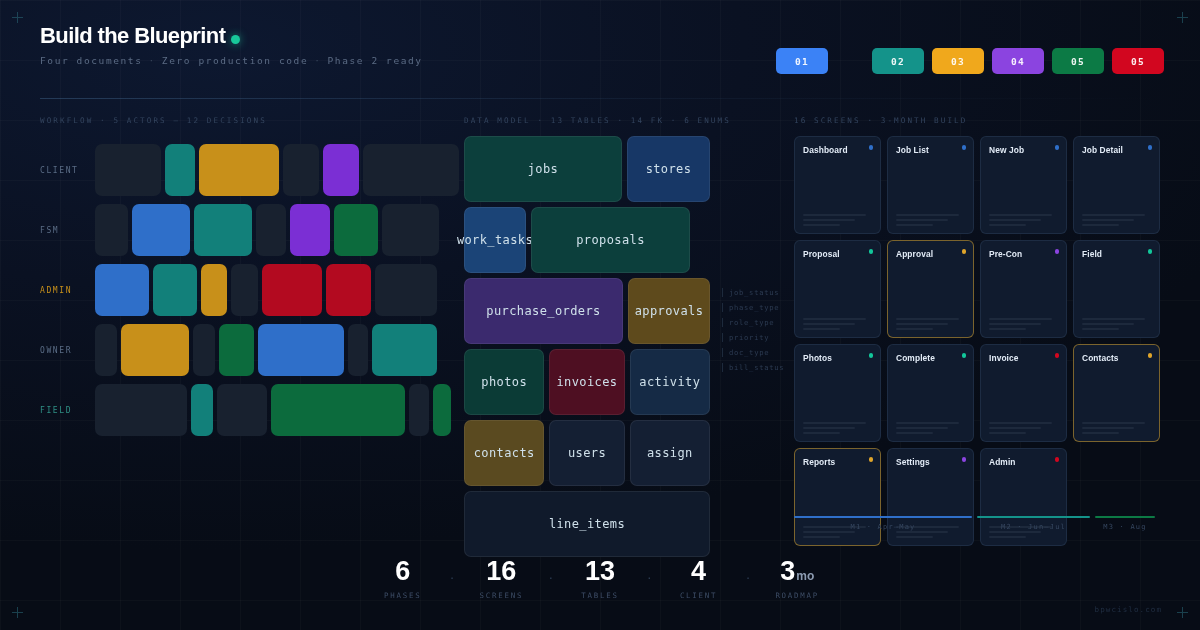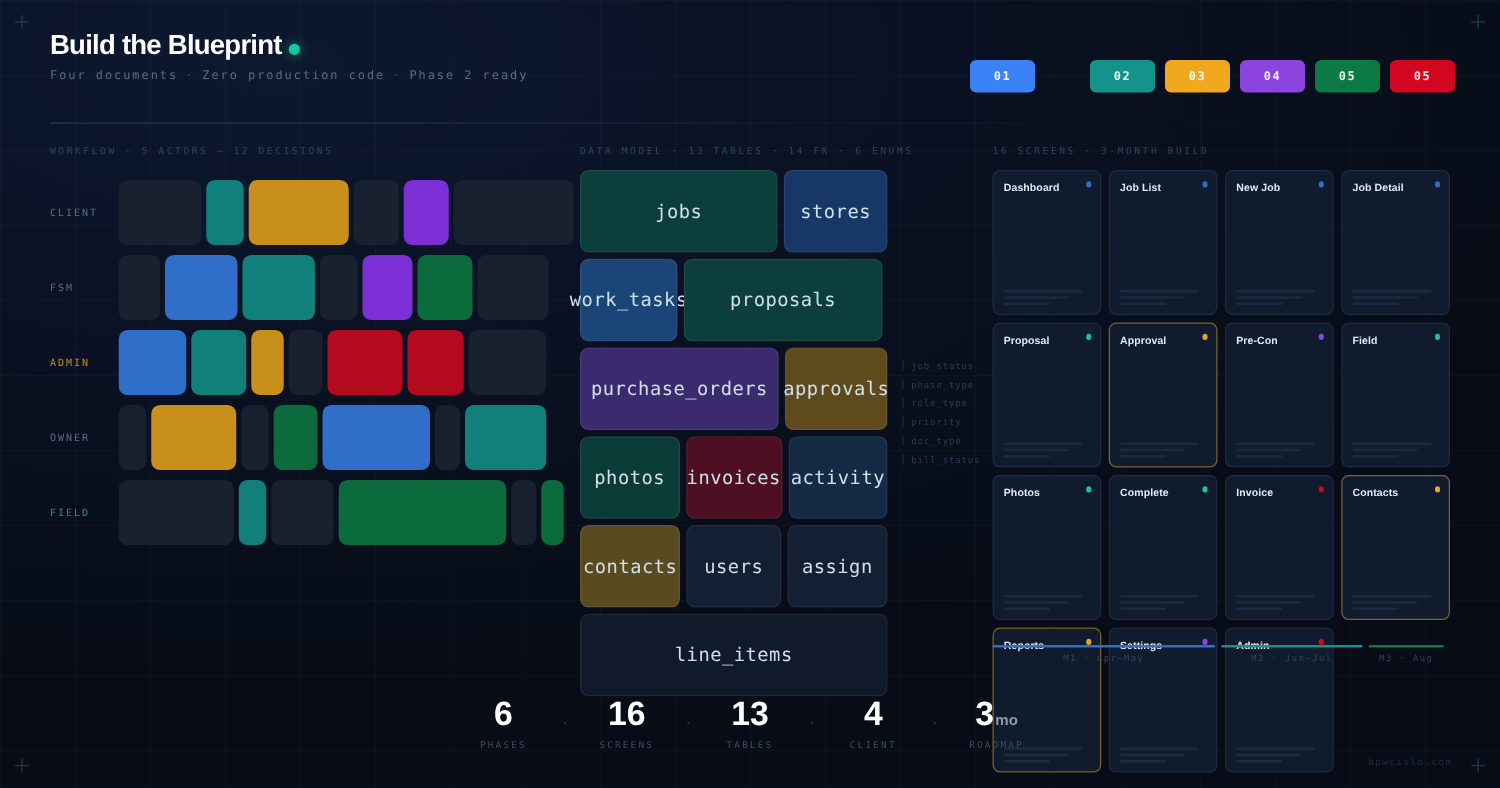--- a/index.html
+++ b/index.html
@@ -85,41 +85,41 @@
   .lane-track { flex: 1; display: flex; gap: 4px; height: 52px; }
   .blk { border-radius: 7px; }
   .blk.empty { background: #18212f; }
 
   
   .datamodel { position: absolute; left: 464px; top: 136px; width: 246px; }
   .dm-row { display: flex; gap: 5px; margin-bottom: 5px; }
   .tbl {
     border-radius: 7px; height: 66px;
     display: flex; align-items: center; justify-content: center;
-    font-size: 15px; color: #cfe0ea; letter-spacing: .4px;
+    font-size: 12px; color: #cfe0ea; letter-spacing: .4px;
     border: 1px solid rgba(255,255,255,.07);
   }
   .enums {
     position: absolute; left: 722px; top: 288px;
     display: flex; flex-direction: column; gap: 6px;
   }
   .enum {
     font-size: 7.2px; letter-spacing: .7px; color: #2c3b52;
     padding-left: 6px; border-left: 1px solid #1d2a3c;
   }
 
   
   .screens {
     position: absolute; left: 794px; top: 136px;
     width: 366px;
     display: grid; grid-template-columns: repeat(4, 1fr);
     gap: 6px;
   }
   .card {
-    height: 116px; border-radius: 6px;
+    height: 98px; border-radius: 6px;
     background: #101b2e;
     border: 1px solid rgba(120,160,210,.13);
     padding: 8px 8px 7px 8px;
     position: relative;
     display: flex; flex-direction: column; justify-content: space-between;
   }
   .card.hl { border-color: rgba(212,160,46,.55); }
   .card-title {
     font-family: "Liberation Sans", sans-serif;
     font-size: 8.4px; font-weight: bold; color: #e3ecf7; letter-spacing: .1px;
@@ -258,21 +258,21 @@
         </div>
       </div>
     </div>
 
   <div class="datamodel" id="datamodel">
       <div class="dm-row">
         <div class="tbl" style="width: 158px; background: rgb(12, 63, 60);">jobs</div>
         <div class="tbl" style="width: 83px; background: rgb(23, 55, 102);">stores</div>
       </div>
       <div class="dm-row">
-        <div class="tbl" style="width: 78px; background: rgb(27, 68, 119);">work_tasks</div>
+        <div class="tbl" style="width: 62px; background: rgb(27, 68, 119);">work_tasks</div>
         <div class="tbl" style="width: 159px; background: rgb(12, 63, 60);">proposals</div>
       </div>
       <div class="dm-row">
         <div class="tbl" style="width: 159px; background: rgb(59, 42, 110);">purchase_orders</div>
         <div class="tbl" style="width: 82px; background: rgb(94, 74, 28);">approvals</div>
       </div>
       <div class="dm-row">
         <div class="tbl" style="width: 82px; background: rgb(11, 59, 54);">photos</div>
         <div class="tbl" style="width: 77px; background: rgb(78, 15, 34);">invoices</div>
         <div class="tbl" style="width: 82px; background: rgb(21, 42, 69);">activity</div>

